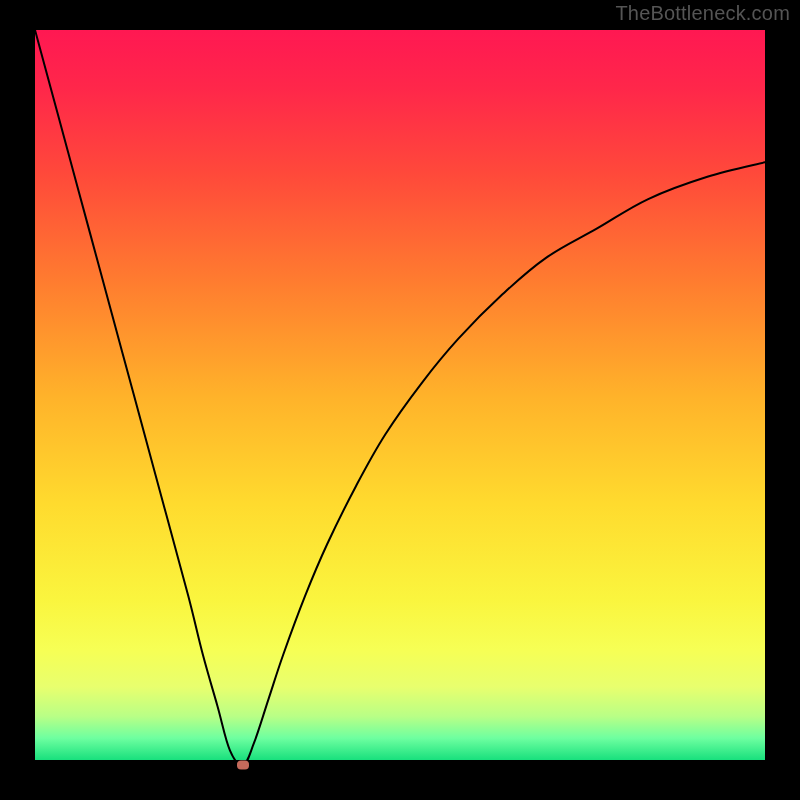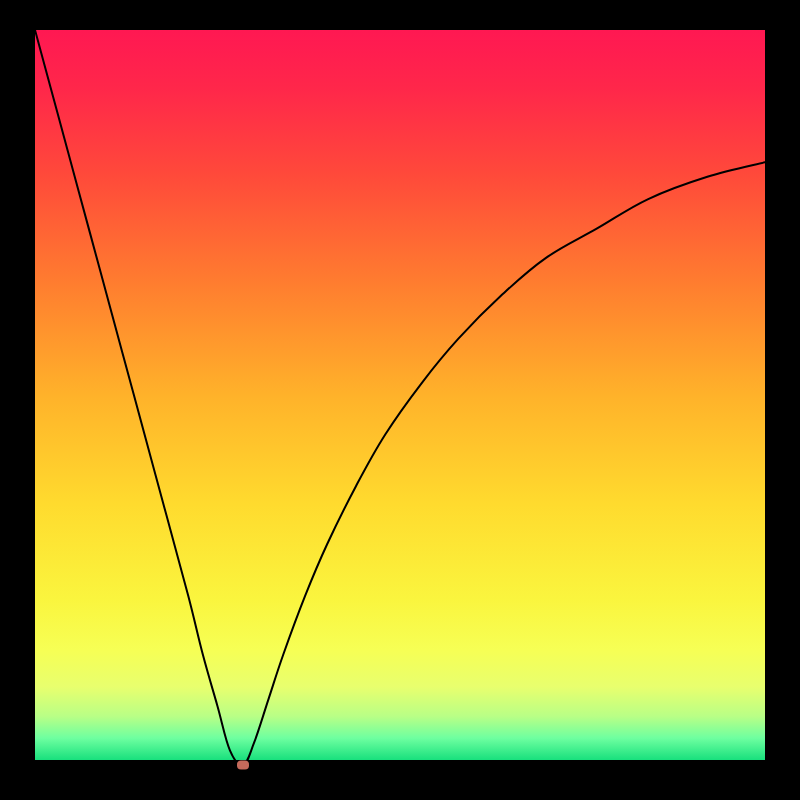--- a/index.html
+++ b/index.html
@@ -50,20 +50,21 @@
     height: 9px;
     border-radius: 4px;
     transform: translate(-50%, -50%);
   }
 </style>
 </head>
 <body>
 
 <div class="frame">
 
+  <div class="watermark">TheBottleneck.com</div>
 
   <div class="plot-area">
 
     <svg class="gradient-bg" viewBox="0 0 100 100" preserveAspectRatio="none">
       <defs>
         <linearGradient id="bggrad" x1="0" y1="0" x2="0" y2="1">
             <stop offset="0%" stop-color="#ff1852"></stop>
             <stop offset="8%" stop-color="#ff274a"></stop>
             <stop offset="20%" stop-color="#ff4a3a"></stop>
             <stop offset="35%" stop-color="#ff7e2f"></stop>

